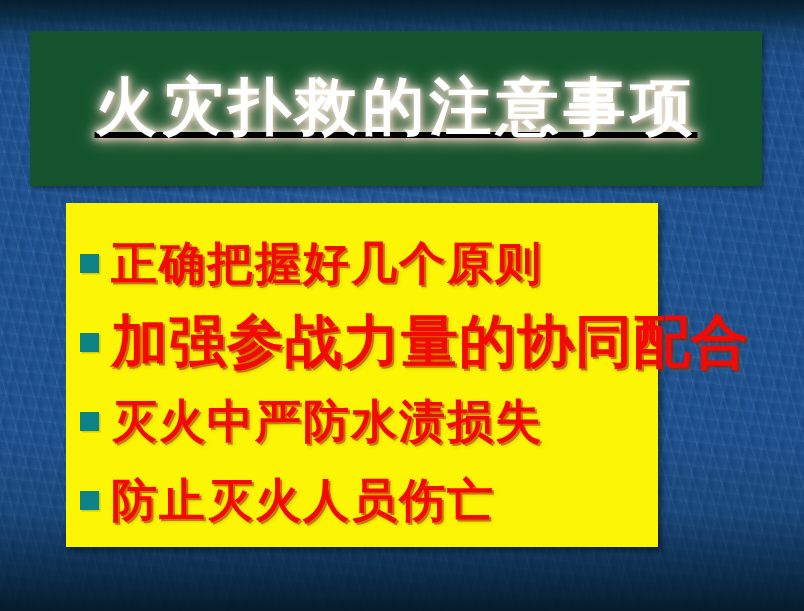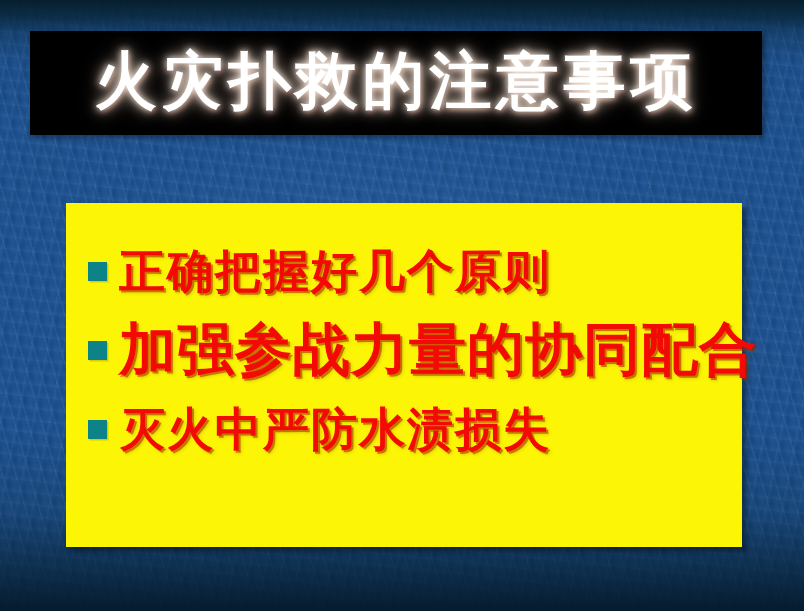--- a/index.html
+++ b/index.html
@@ -66,26 +66,27 @@
         rgba(40,95,160,0.12) 48%,
         rgba(10,40,70,0.00) 100%);
   }
 
   
   .title-band {
     position: absolute;
     left: 30px;
     top: 31px;
     width: 732px;
-    height: 104px;
-    background: #000000;
+    height: 155px;
+    background: #14532d;
     box-shadow: 3px 3px 5px rgba(0,0,0,0.35);
     display: flex;
     align-items: center;
     justify-content: center;
+    text-decoration: underline;
   }
   .title-text {
     font-family: "DejaVu Sans", "Liberation Sans", sans-serif;
     font-weight: bold;
     font-size: 62px;
     line-height: 1;
     letter-spacing: 5px;
     color: #ffffff;
     white-space: nowrap;
     text-shadow:
@@ -94,25 +95,25 @@
       0 0 22px rgba(255,215,190,0.45),
       2px 3px 4px rgba(150,30,0,0.30);
     transform: translateY(-2px);
   }
 
   
   .content-panel {
     position: absolute;
     left: 66px;
     top: 203px;
-    width: 676px;
+    width: 592px;
     height: 344px;
     background: #fcf505;
     box-shadow: 4px 4px 5px rgba(0,0,0,0.40);
-    padding: 8px;
+    padding: 0;
     box-sizing: border-box;
     text-align: right;
   }
 
   .bullet-list {
     list-style: none;
     margin: 0;
     padding: 20px 0 0 0;
   }
   .bullet-item {
@@ -170,17 +171,21 @@
       <li class="bullet-item long">
         <span class="bullet-marker"></span>
         <span class="bullet-label">加强参战力量的协同配合</span>
       </li>
 
       <li class="bullet-item">
         <span class="bullet-marker"></span>
         <span class="bullet-label">灭火中严防水渍损失</span>
       </li>
 
+      <li class="bullet-item">
+        <span class="bullet-marker"></span>
+        <span class="bullet-label">防止灭火人员伤亡</span>
+      </li>
 
     </ul>
   </div>
 
 </div>
 
 </body></html>

